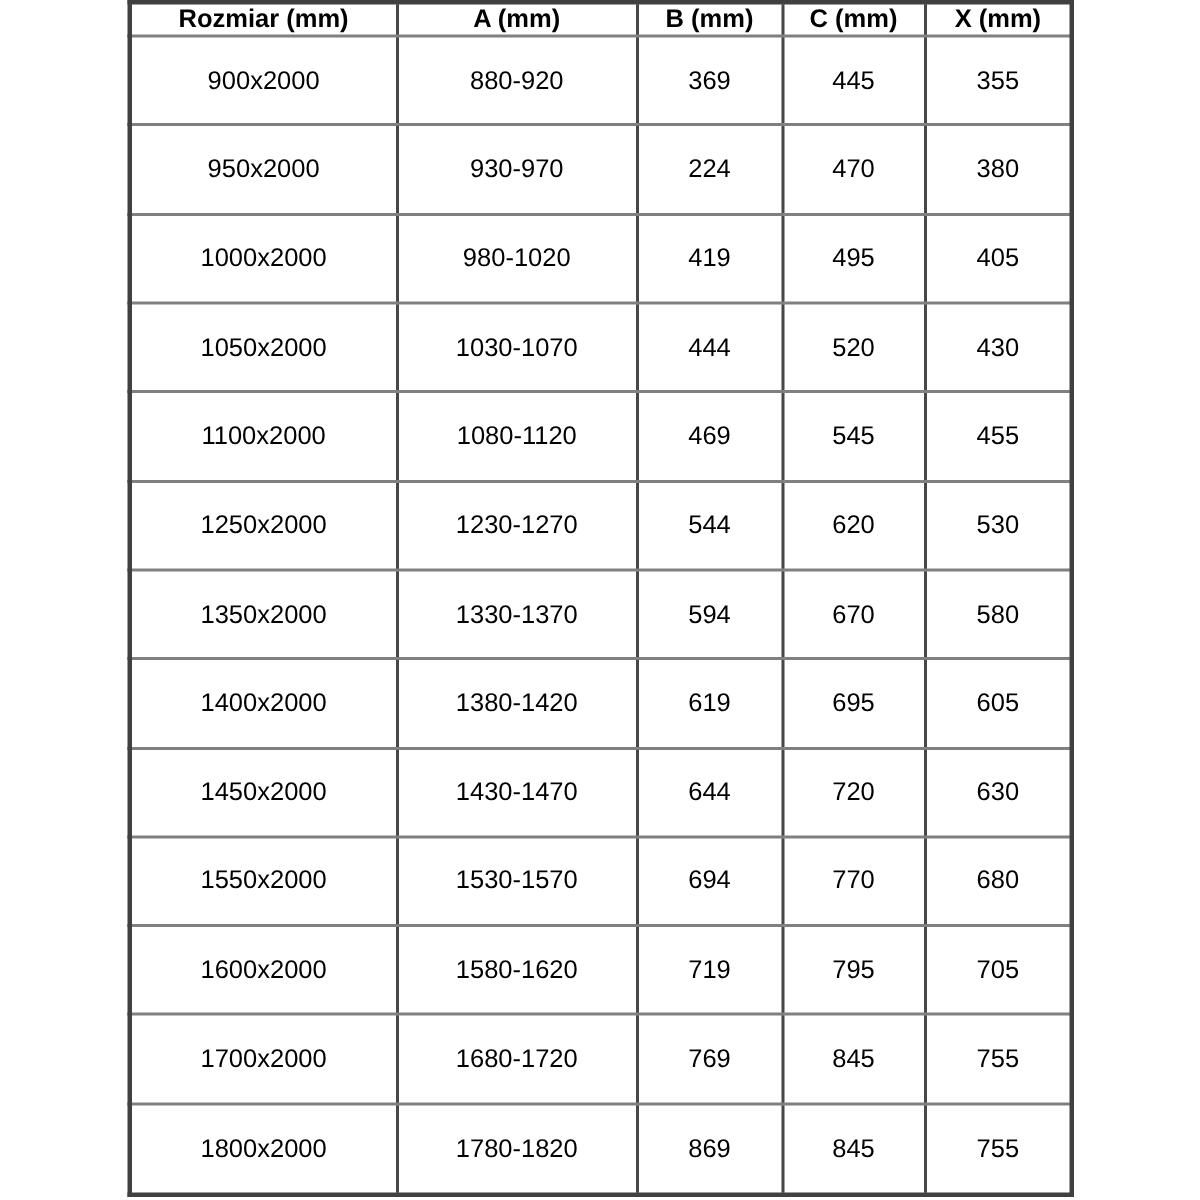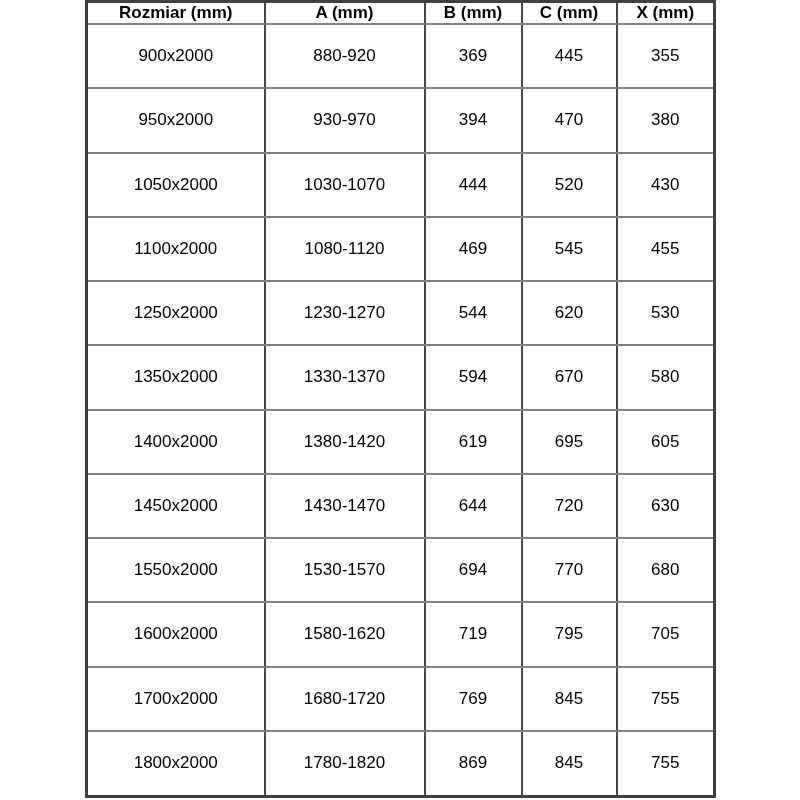--- a/index.html
+++ b/index.html
@@ -67,23 +67,30 @@
         <tr>
           <td>900x2000</td>
           <td>880-920</td>
           <td>369</td>
           <td>445</td>
           <td>355</td>
         </tr>
         <tr>
           <td>950x2000</td>
           <td>930-970</td>
-          <td>394</td>
+          <td>224</td>
           <td>470</td>
           <td>380</td>
+        </tr>
+        <tr>
+          <td>1000x2000</td>
+          <td>980-1020</td>
+          <td>419</td>
+          <td>495</td>
+          <td>405</td>
         </tr>
         <tr>
           <td>1050x2000</td>
           <td>1030-1070</td>
           <td>444</td>
           <td>520</td>
           <td>430</td>
         </tr>
         <tr>
           <td>1100x2000</td>

